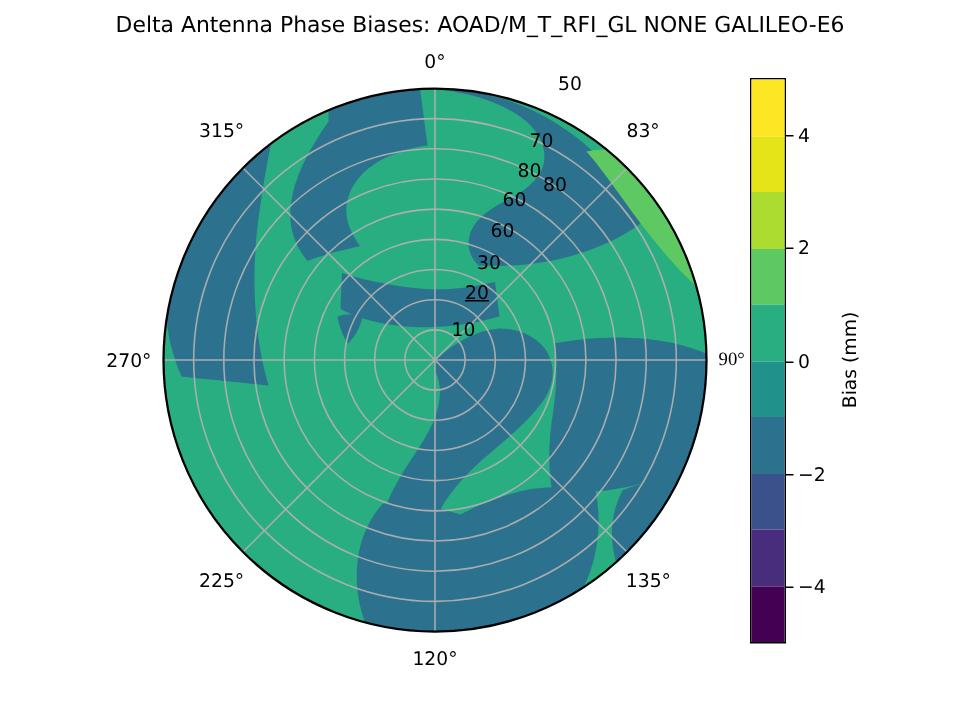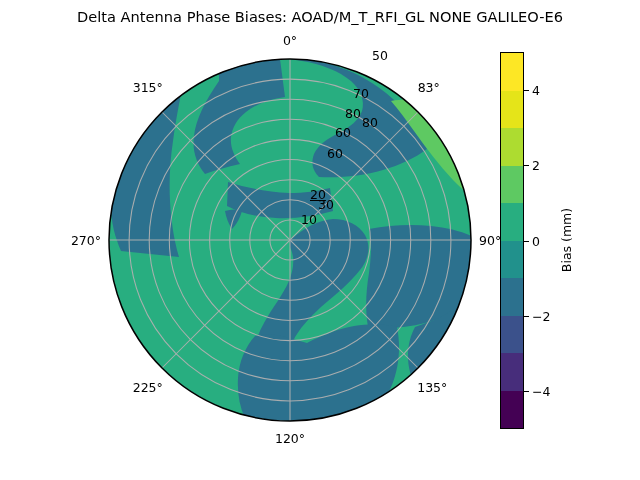--- a/index.html
+++ b/index.html
@@ -121,30 +121,30 @@
         <line x1="2" y1="183" x2="364" y2="183"></line>
         <line x1="55" y1="55" x2="311" y2="311"></line>
         <line x1="311" y1="55" x2="55" y2="311"></line>
       </g>
 
       <circle cx="183" cy="183" r="181" fill="none" stroke="#000000" stroke-width="1.5"></circle>
     </svg>
 
     <div class="theta-label" style="left:183px;top:-24px;transform:translateX(-50%);">0°</div>
     <div class="theta-label" style="left:312px;top:30px;transform:translate(-6%,-50%);">83°</div>
-    <div class="theta-label" style="left:372px;top:183px;transform:translateY(-50%);">90°</div>
+    <div class="theta-label" style="left:372px;top:183px;transform:translateY(-50%);font-family:Liberation Serif, serif;">90°</div>
     <div class="theta-label" style="left:312px;top:330px;transform:translate(-6%,-50%);">135°</div>
     <div class="theta-label" style="left:183px;top:374px;transform:translateX(-50%);">120°</div>
     <div class="theta-label" style="left:54px;top:330px;transform:translate(-94%,-50%);">225°</div>
     <div class="theta-label" style="left:-6px;top:183px;transform:translate(-100%,-50%);text-align:center;">270°</div>
     <div class="theta-label" style="left:54px;top:30px;transform:translate(-94%,-50%);">315°</div>
 
     <div class="r-label" style="left:194px;top:155px;text-align:right;">10</div>
     <div class="r-label" style="left:203px;top:130px;text-decoration:underline;">20</div>
-    <div class="r-label" style="left:211px;top:110px;margin-top:30px;">30</div>
+    <div class="r-label" style="left:211px;top:110px;">30</div>
     <div class="r-label" style="left:220px;top:89px;">60</div>
     <div class="r-label" style="left:228px;top:68px;">60</div>
     <div class="r-label" style="left:238px;top:49px;">80</div>
     <div class="r-label" style="left:246px;top:29px;">70</div>
     <div class="r-label" style="left:255px;top:10px;margin-top:48px;">80</div>
     <div class="r-label" style="left:265px;top:-9px;">50</div>
   </div>
 
   <div id="colorbar-wrap">
     <div id="colorbar">

